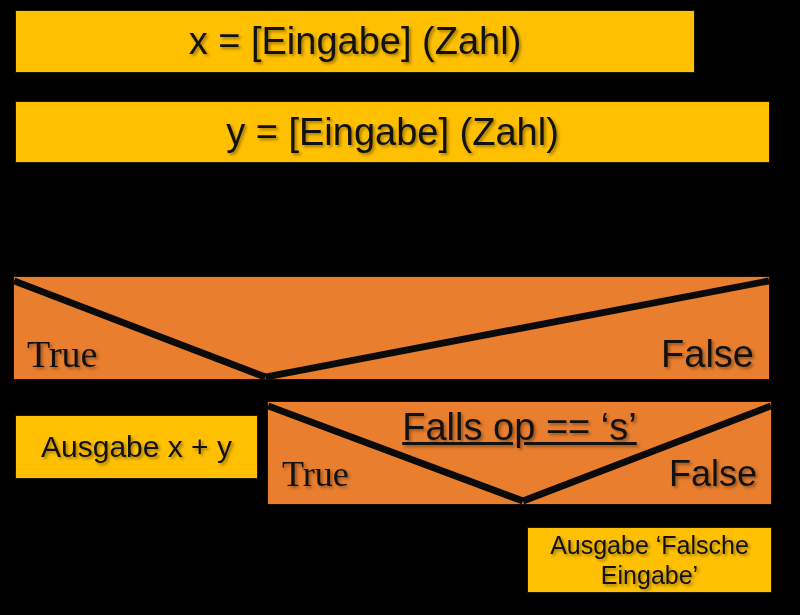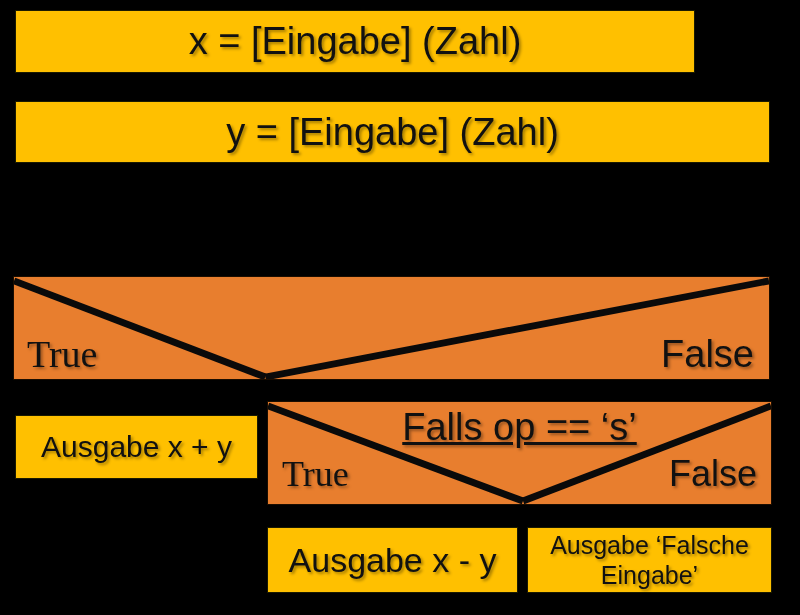--- a/index.html
+++ b/index.html
@@ -120,21 +120,18 @@
   <div class="block condition" id="cond-2">
     <svg class="cond-svg" viewBox="0 0 505 104" preserveAspectRatio="none">
       <line x1="0" y1="4" x2="256" y2="101" stroke="#0A0A0A" stroke-width="7"></line>
       <line x1="256" y1="101" x2="505" y2="4" stroke="#0A0A0A" stroke-width="7"></line>
     </svg>
     <div class="cond-label">Falls op == ‘s’</div>
     <div class="branch-label branch-true">True</div>
     <div class="branch-label branch-false">False</div>
   </div>
 
-  <div class="block process" id="box-output-sub">
-    <span>Ausgabe x - y</span>
-  </div>
 
   <div class="block process" id="box-output-error">
     <span>Ausgabe ‘Falsche Eingabe’</span>
   </div>
 
 </div>
 
 </body></html>

